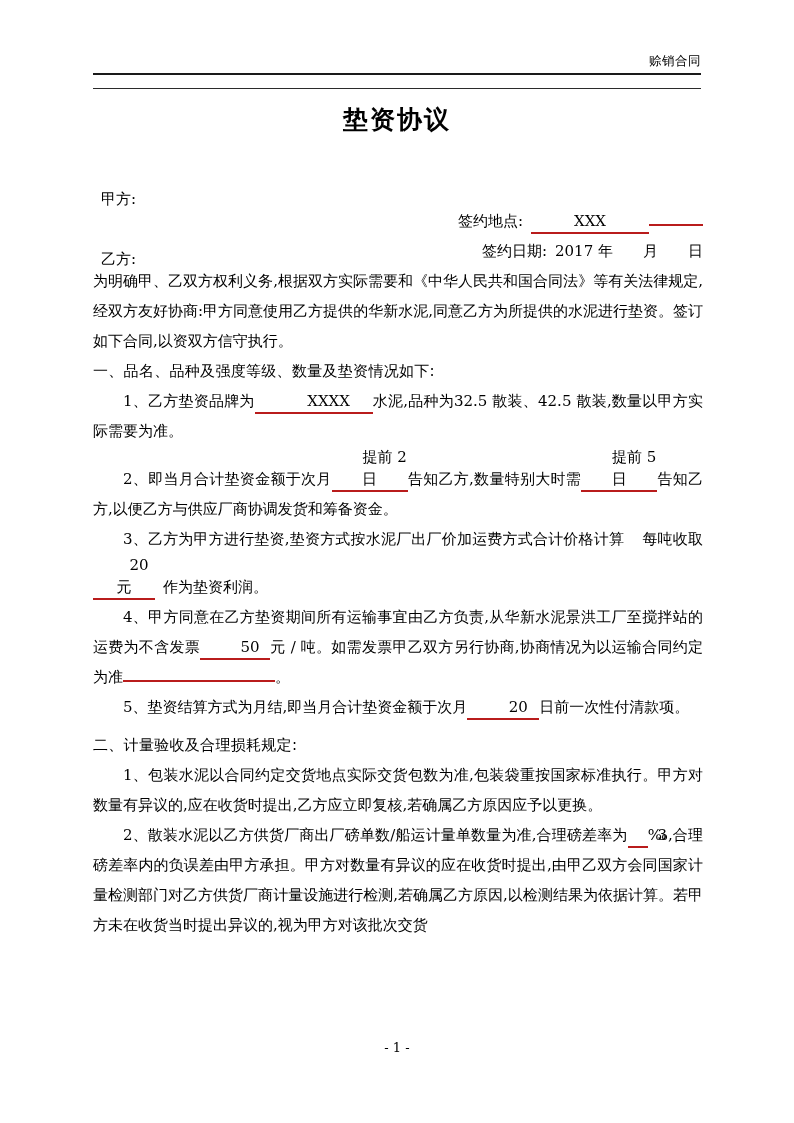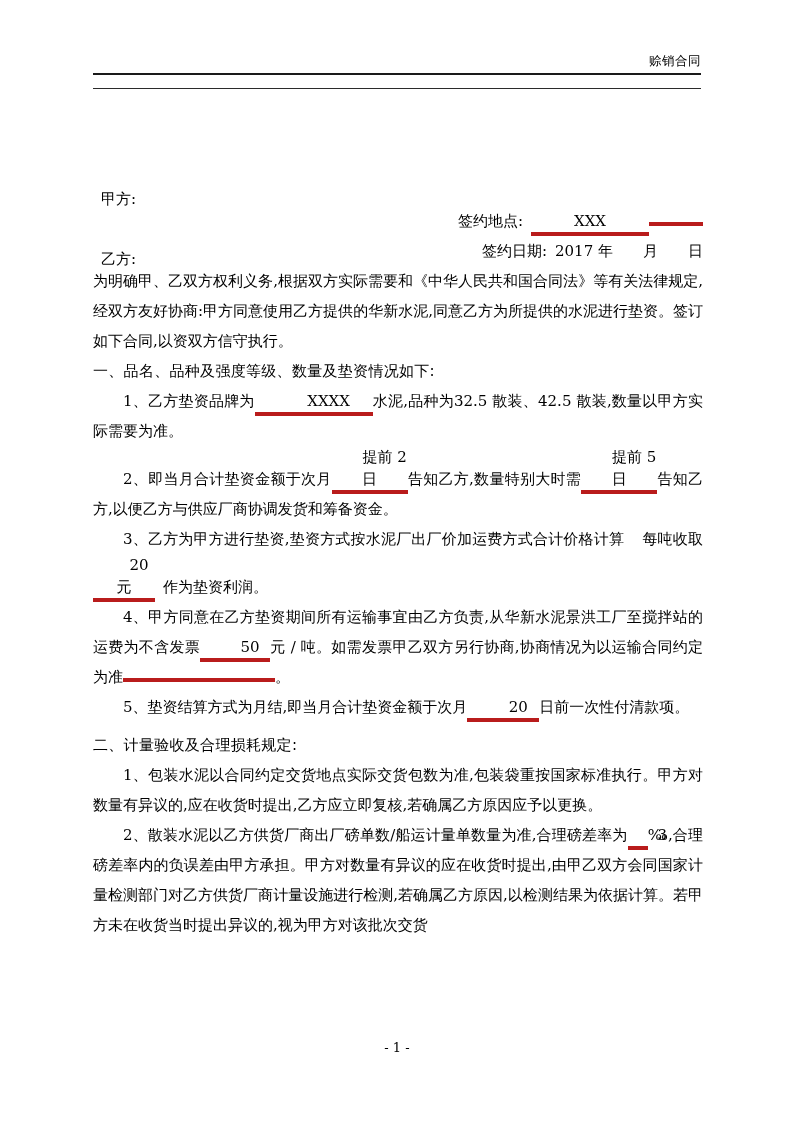--- a/index.html
+++ b/index.html
@@ -87,21 +87,21 @@
   }
   .gap-1 { display: inline-block; width: 8px; }
   .gap-2 { display: inline-block; width: 18px; }
   .gap-3 { display: inline-block; width: 30px; }
   .u {
     text-underline-offset: 3px;
   }
   .fill {
     display: inline-block;
     text-align: center;
-    border-bottom: 4px solid #b91c1c;
+    border-bottom: 2px solid #b91c1c;
     line-height: 22px;
   }
   .fill-xxx  { width: 118px; }
   .fill-blank-md { width: 54px; }
   .fill-2day { width: 76px; }
   .fill-5day { width: 76px; }
   .fill-20y  { width: 62px; }
   .fill-50   { width: 70px; }
   .fill-20d  { width: 72px; }
   .fill-3    { width: 20px; }
@@ -137,20 +137,21 @@
 <body>
 
 <div class="page">
 
   <div class="header-area">
     <div class="header-text">赊销合同</div>
     <div class="rule-thick"></div>
     <div class="rule-thin"></div>
   </div>
 
+  <div class="doc-title">垫资协议</div>
 
   <div class="content">
 
     <div class="party-row">
       <span class="party-label">甲方:</span>
     </div>
 
     <div class="place-row">
       <span class="sign-row">
         <span>签约地点:</span><span class="gap-1"></span><span class="fill fill-xxx">XXX</span><span class="fill fill-blank-md"></span>

